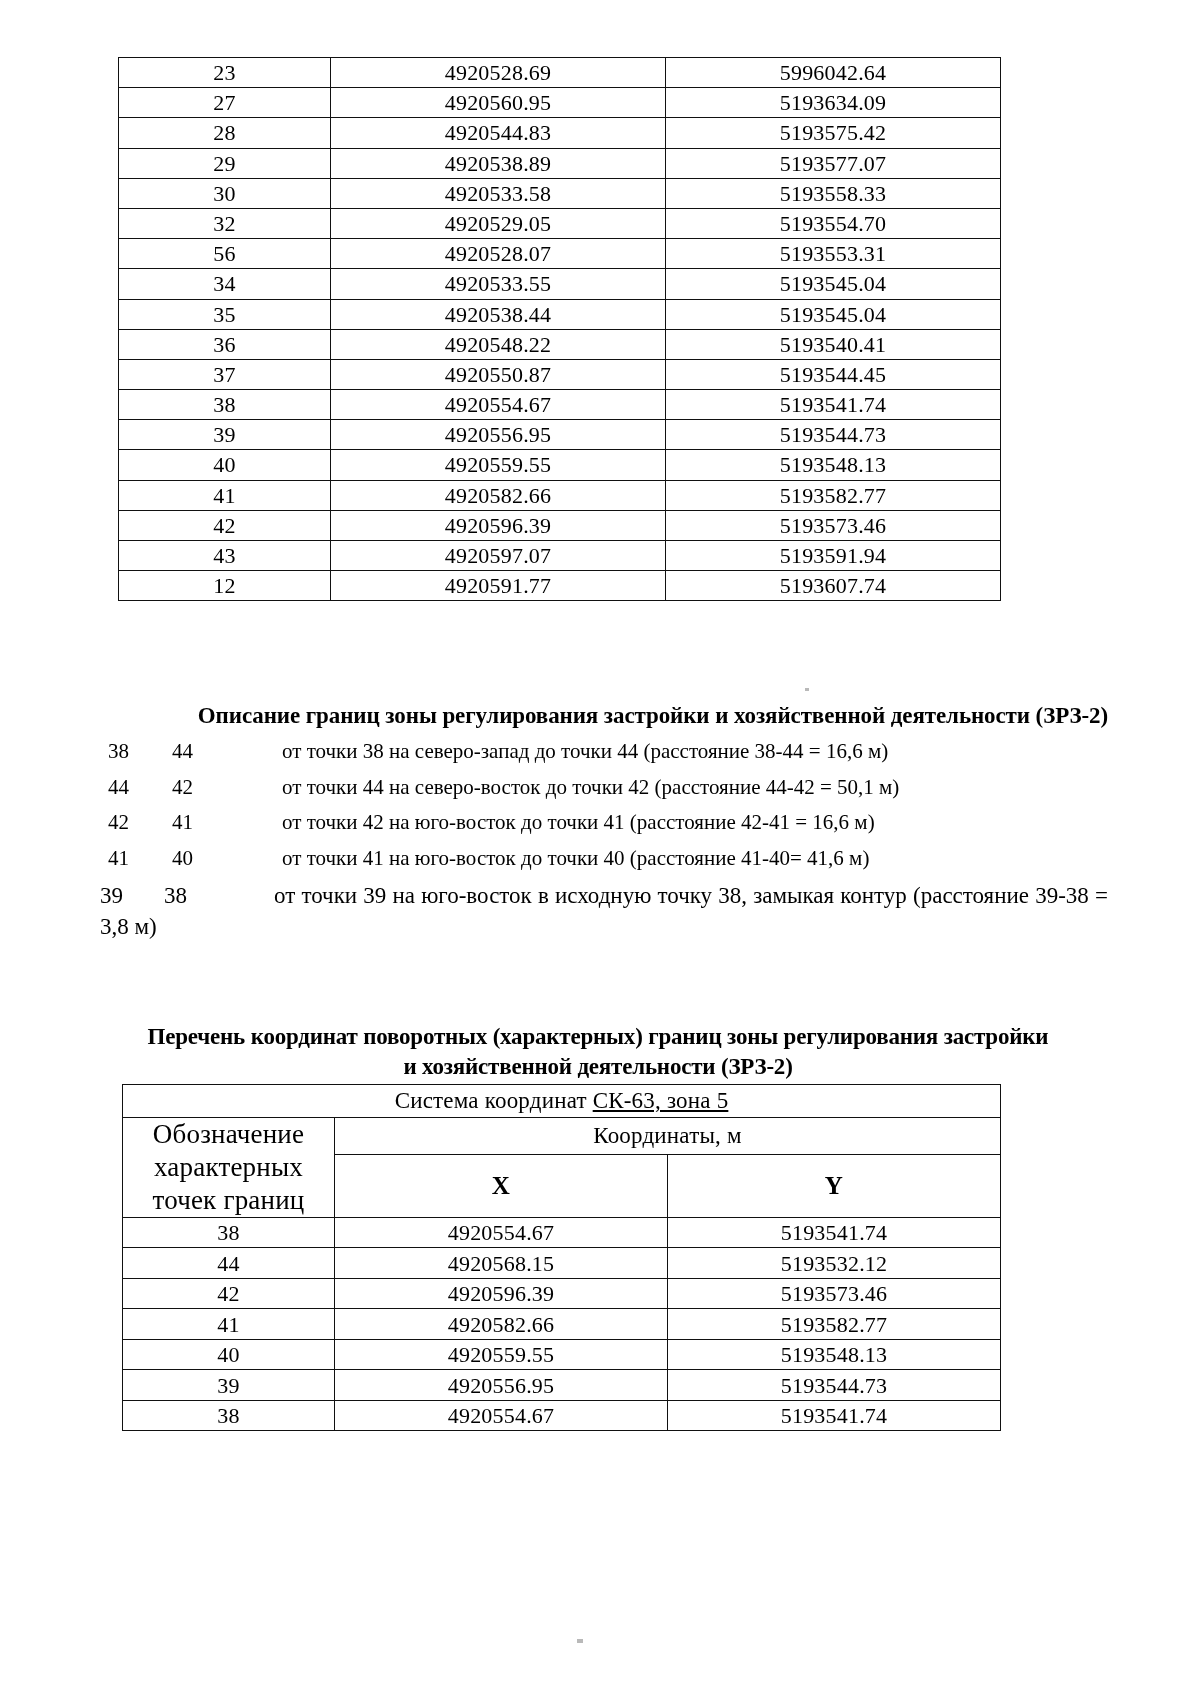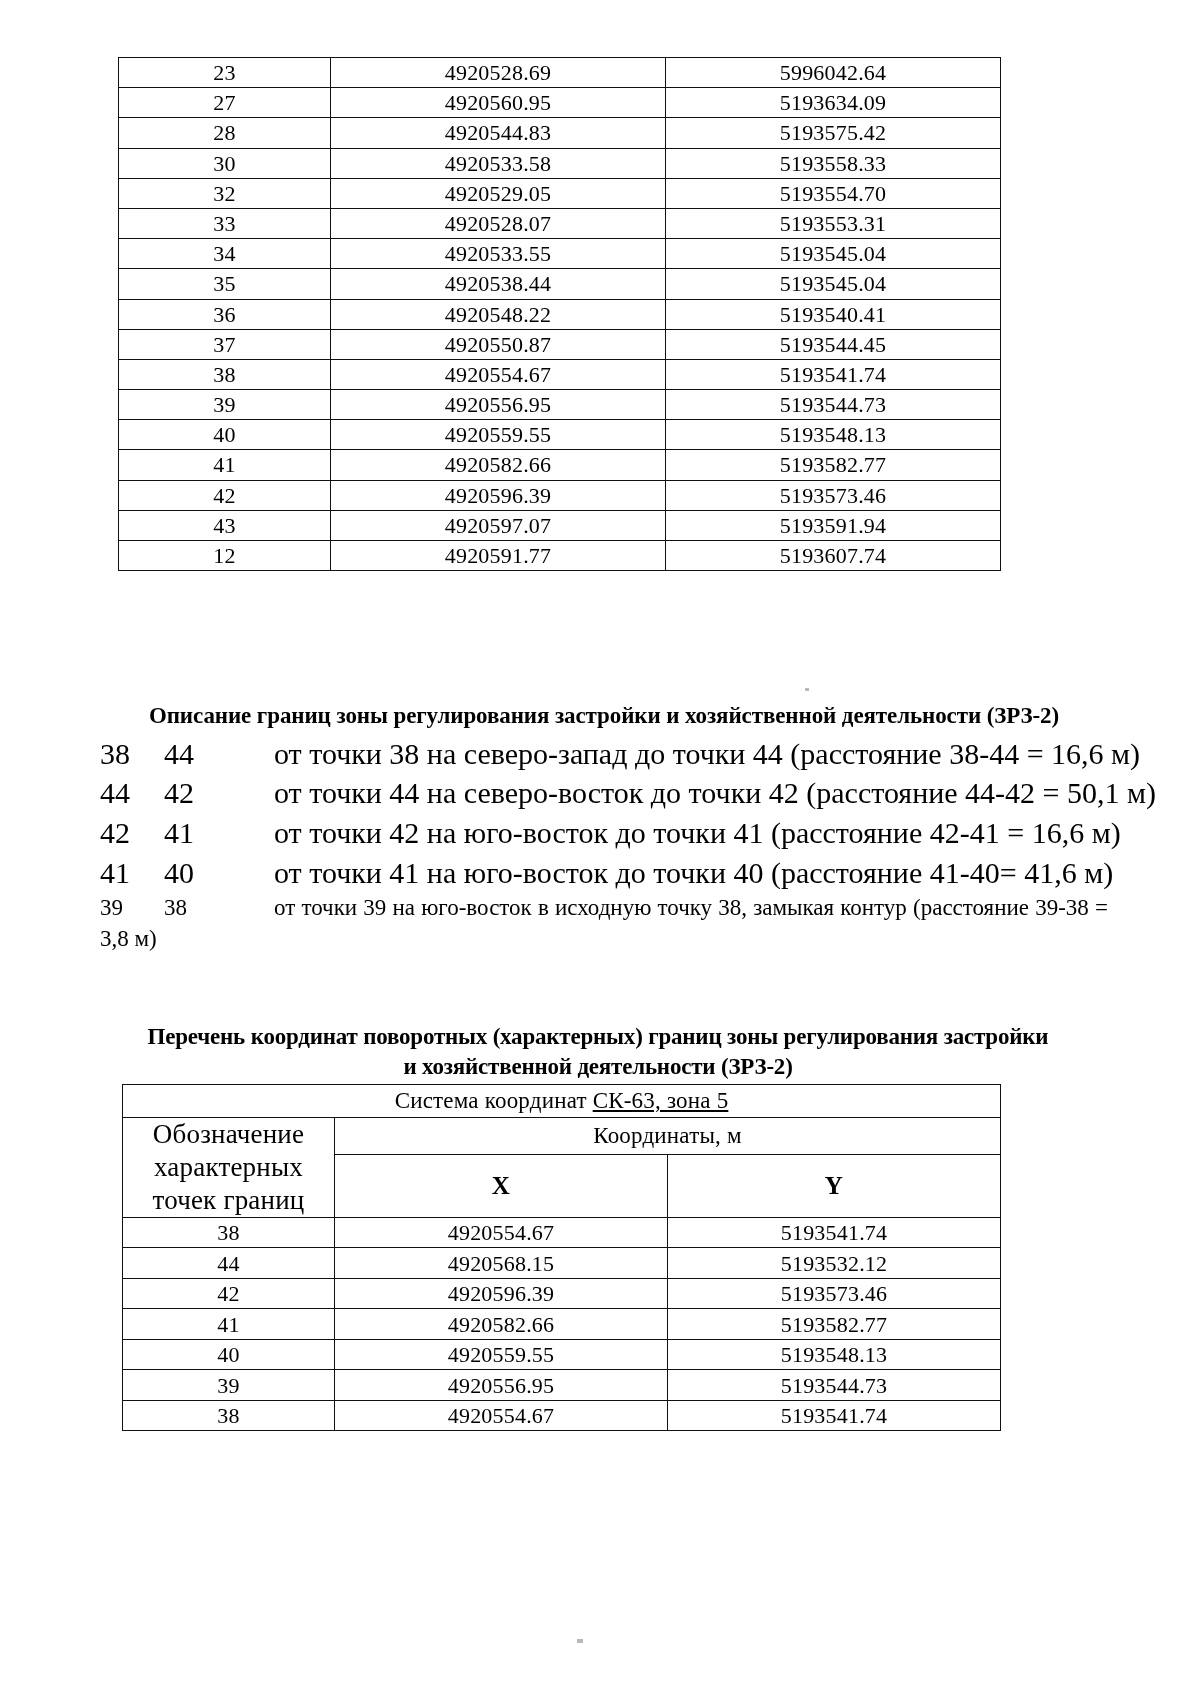--- a/index.html
+++ b/index.html
@@ -64,30 +64,30 @@
   
   #desc-block {
     position: absolute;
     left: 100px;
     top: 702px;
     width: 1008px;
   }
   #desc-heading {
     font-weight: bold;
     font-size: 23px;
-    text-align: center;
+    text-align: right;
     margin: 0 0 4px 0;
     line-height: 1.2;
     letter-spacing: -0.1px;
   }
   .desc-row {
     display: block;
-    font-size: 30px;
+    font-size: 21px;
     line-height: 1.33;
-    margin: 0;
+    margin: 8px;
     white-space: nowrap;
   }
   .desc-row .pt-a {
     display: inline-block;
     width: 64px;
   }
   .desc-row .pt-b {
     display: inline-block;
     width: 110px;
   }
@@ -191,31 +191,36 @@
             <td>27</td>
             <td>4920560.95</td>
             <td>5193634.09</td>
           </tr>
           <tr>
             <td>28</td>
             <td>4920544.83</td>
             <td>5193575.42</td>
           </tr>
           <tr>
+            <td>29</td>
+            <td>4920538.89</td>
+            <td>5193577.07</td>
+          </tr>
+          <tr>
             <td>30</td>
             <td>4920533.58</td>
             <td>5193558.33</td>
           </tr>
           <tr>
             <td>32</td>
             <td>4920529.05</td>
             <td>5193554.70</td>
           </tr>
           <tr>
-            <td>33</td>
+            <td>56</td>
             <td>4920528.07</td>
             <td>5193553.31</td>
           </tr>
           <tr>
             <td>34</td>
             <td>4920533.55</td>
             <td>5193545.04</td>
           </tr>
           <tr>
             <td>35</td>

